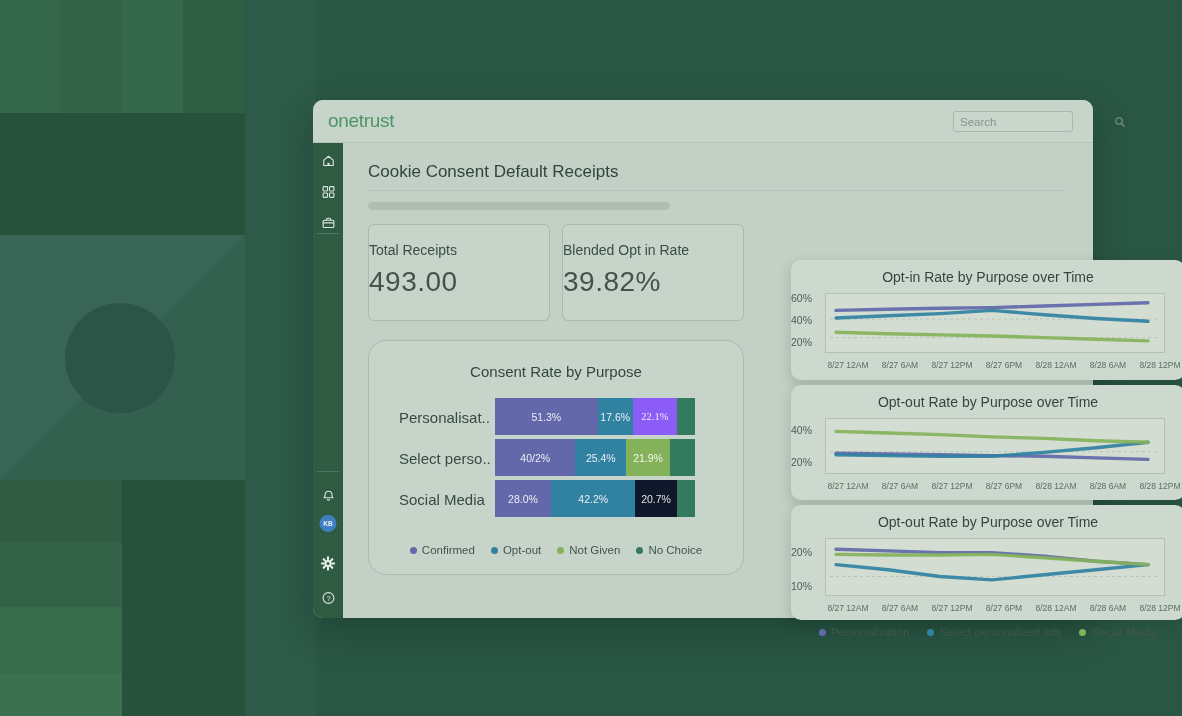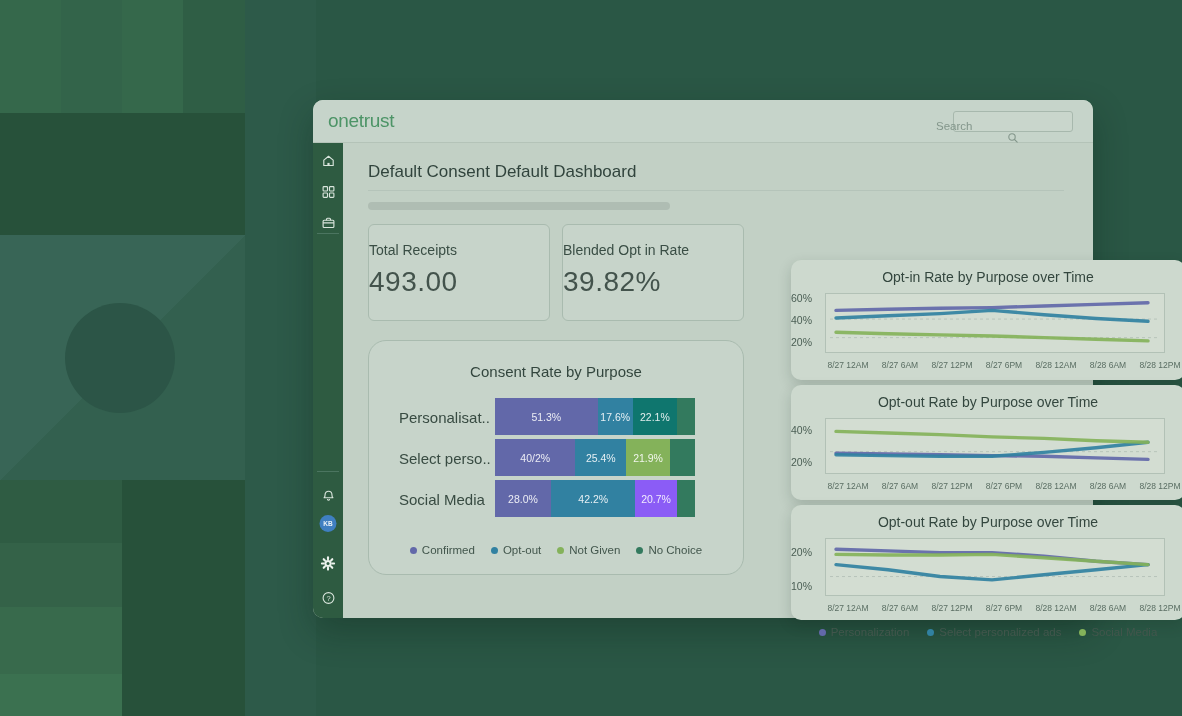--- a/index.html
+++ b/index.html
@@ -23,21 +23,21 @@
   .bg-d  { left:122px; top:480px; width:123px; height:236px; background:#27513A; }
   .bg-e  { left:245px; top:0; width:71px; height:716px; background:#2D5A49; }
 
   
   #card { position:absolute; left:313px; top:100px; width:780px; height:518px;
           background:#C2D0C5; border-radius:10px; box-shadow:0 14px 34px rgba(10,30,20,.30); }
   #hdr { position:absolute; left:0; top:0; width:780px; height:43px; background:#C6D4CA;
          border-radius:10px 10px 0 0; border-bottom:1px solid #B4C3B8; }
   #logo { position:absolute; left:15px; top:10px; font-size:19px; font-weight:400; letter-spacing:-0.3px; color:#4D9467; }
   #searchbox { position:absolute; right:20px; top:11px; width:120px; height:21px; background:#C9D6CC;
-               border:1px solid #A7B8AD; border-radius:3px; display:flex; align-items:center; padding:8px 6px;flex-direction:column; }
+               border:1px solid #A7B8AD; border-radius:3px; display:flex; align-items:center; padding:8px 6px; }
   #searchbox input { flex:1; border:none; background:transparent; outline:none; font-size:11.5px; color:#5E7269;
                      font-family:"Liberation Sans", sans-serif; }
   #searchbox input::placeholder { color:#83968B; }
 
   
   #side { position:absolute; left:0; top:43px; width:30px; height:475px; background:#2E5B41; border-radius:0 0 0 10px; }
   .sic { position:absolute; left:50%; transform:translateX(-50%); width:15px; height:15px; display:flex;
          align-items:center; justify-content:center; }
   .sdiv { position:absolute; left:4px; width:22px; height:1px; background:#4B7560; }
   #avatar { position:absolute; left:50%; transform:translateX(-50%); top:372px; width:17px; height:17px;
@@ -171,21 +171,21 @@
       </div>
       <div class="sic" style="top:447px">
         <svg width="14" height="14" viewBox="0 0 14 14">
             <circle cx="7" cy="7" r="5.4" fill="none" stroke="#D9E5DC" stroke-width="1.1"></circle>
             <text x="7" y="9.6" text-anchor="middle" font-size="7.5" fill="#D9E5DC" font-family="Liberation Sans, sans-serif">?</text>
           </svg>
       </div>
     </div>
 
     <div id="content">
-      <div id="page-title">Default Consent Default Dashboard</div>
+      <div id="page-title">Cookie Consent Default Receipts</div>
       <div id="title-div"></div>
       <div id="skeleton"></div>
 
       <div class="statcard" style="left:25px">
         <div class="stat-label">Total Receipts</div>
         <div class="stat-value">493.00</div>
       </div>
       <div class="statcard" style="left:219px">
         <div class="stat-label">Blended Opt in Rate</div>
         <div class="stat-value">39.82%</div>
@@ -196,21 +196,21 @@
         <div id="consent-rows">
             <div class="crow">
               <div class="clabel">Personalisat...</div>
               <div class="cbar">
                 <div class="cseg" style="width: 51.3%; background: rgb(98, 104, 169);">
                   <span>51.3%</span>
                 </div>
                 <div class="cseg" style="width: 17.6%; background: rgb(49, 129, 161);">
                   <span>17.6%</span>
                 </div>
-                <div class="cseg" style="width: 22.1%; background: #0f766e;">
+                <div class="cseg" style="width: 22.1%; background: #8b5cf6; font-family: Liberation Serif, serif;">
                   <span>22.1%</span>
                 </div>
                 <div class="cseg" style="width: 9%; background: rgb(51, 122, 94);"></div>
               </div>
             </div>
             <div class="crow">
               <div class="clabel">Select perso...</div>
               <div class="cbar">
                 <div class="cseg" style="width: 40.2%; background: rgb(98, 104, 169);">
                   <span>40/2%</span>
@@ -226,21 +226,21 @@
             </div>
             <div class="crow">
               <div class="clabel">Social Media</div>
               <div class="cbar">
                 <div class="cseg" style="width: 28%; background: rgb(98, 104, 169);">
                   <span>28.0%</span>
                 </div>
                 <div class="cseg" style="width: 42.2%; background: rgb(49, 129, 161);">
                   <span>42.2%</span>
                 </div>
-                <div class="cseg" style="width: 20.7%; background: #8b5cf6;">
+                <div class="cseg" style="width: 20.7%; background: #0f172a;">
                   <span>20.7%</span>
                 </div>
                 <div class="cseg" style="width: 9.1%; background: rgb(51, 122, 94);"></div>
               </div>
             </div>
           </div>
         <div id="consent-legend">
             <div class="litem">
               <span class="ldot" style="background: rgb(98, 104, 169);"></span>
               <span>Confirmed</span>

